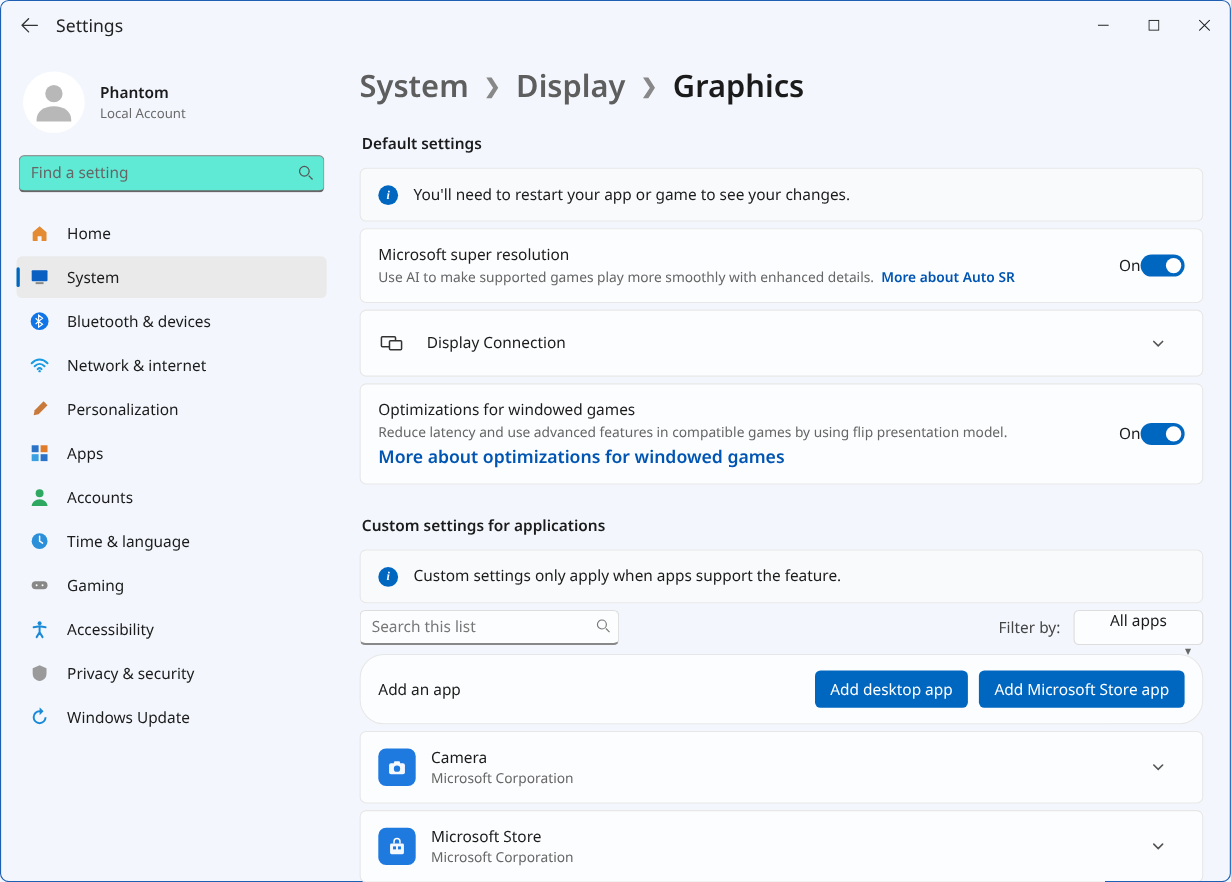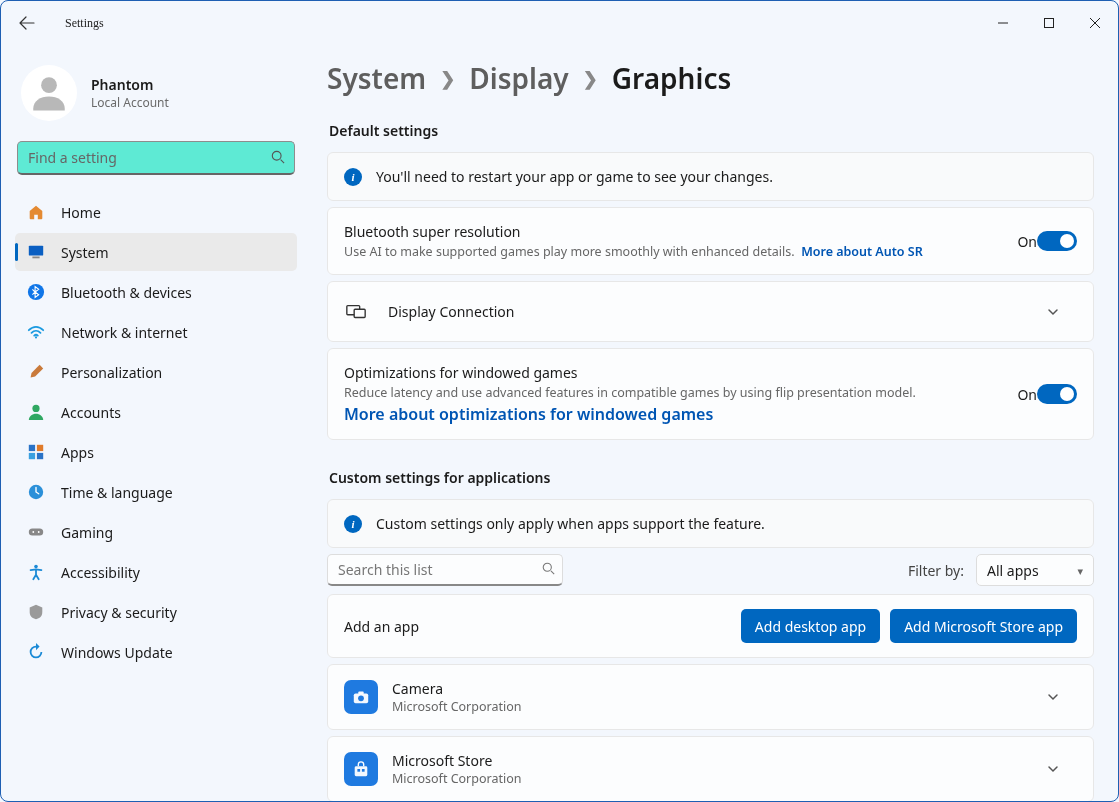--- a/index.html
+++ b/index.html
@@ -1,21 +1,21 @@
 <!DOCTYPE html>
 <html><head>
 <meta charset="utf-8">
 <style>
   * { box-sizing: border-box; margin: 0; padding: 0; font-family: "Segoe UI", "Segoe UI Variable", system-ui, sans-serif; }
   html, body { width: 1119px; height: 802px; overflow: hidden; }
   body { background: #f3f7fd; color: #1b1b1b; display: flex; flex-direction: column; border: 1px solid #1e5fb3; border-radius: 8px;}
   
   .titlebar { height: 44px; display:flex; align-items:center; padding: 0 0 0 8px; }
   .back-btn { width:36px; height:36px; display:flex; align-items:center; justify-content:center; border-radius:4px; color:#333;}
-  .title-text { font-size:12px; margin-left:20px; color:#222;font-family:Liberation Serif, serif;}
+  .title-text { font-size:16px; margin-left:6px; color:#222;}
   .win-controls { margin-left:auto; display:flex; }
   .win-btn { width:46px; height:32px; display:flex; align-items:center; justify-content:center; color:#222;}
   
   .app-body { flex:1; display:flex; overflow:hidden;}
   
   .sidebar { width: 310px; padding: 12px 14px 0 14px; display:flex; flex-direction:column; gap: 2px;}
   .profile { display:flex; align-items:center; gap:14px; padding: 8px 6px 18px 6px;}
   .avatar { width:56px; height:56px; border-radius:50%; background:#fff; display:flex; align-items:center; justify-content:center;}
   .avatar svg { width:42px; height:42px; fill:#b8b8b8;}
   .profile-name { font-size:14px; font-weight:600; color:#1b1b1b;}
@@ -54,25 +54,25 @@
   
   .chevron { color:#555; width:30px; text-align:center;}
   
   .filter-row { display:flex; align-items:center; gap:12px; margin: 4px 0 8px 0;}
   .list-search { position:relative; width:236px;}
   .list-search input { width:100%; height:32px; border:1px solid #ddd; border-bottom:2px solid #888; border-radius:5px; background:#fcfdfe; padding:0 30px 0 10px; font-size:14px;}
   .list-search input::placeholder { color:#777;}
   .list-search .s-icon { position:absolute; right:8px; top:8px; color:#777;}
   .spacer { flex:1;}
   .filter-label { font-size:14px; color:#444;}
-  .dropdown { height:32px; min-width:118px; border:1px solid #ddd; border-radius:5px; background:#fcfdfe; display:flex; align-items:center; padding:0 10px; gap:10px; font-size:14px;}
+  .dropdown { height:32px; min-width:118px; border:1px solid #ddd; border-radius:5px; background:#fcfdfe; display:flex; align-items:center; padding:0 10px; gap:10px; font-size:14px;flex-direction:column;}
   .dropdown .dd-chev { margin-left:auto; color:#666; font-size:11px;}
   
   .btn-primary { background:#0067c0; color:#fff; border:none; height:34px; padding:0 14px; border-radius:5px; font-size:14px; cursor:pointer;}
-  .add-row { justify-content:space-between;}
+  .add-row { justify-content:space-between;border-radius:22px;}
   .add-row .btns { display:flex; gap:10px;}
   
   .app-row { }
   .app-icon { width:34px; height:34px; border-radius:7px; display:flex; align-items:center; justify-content:center; color:#fff;}
   .app-icon.camera { background:#1f7ae0;}
   .app-icon.store { background:#1f7ae0;}
   .app-pub { font-size:12.5px; color:#666;}
   
   
   .ic-home{color:#e48a32;} .ic-system{color:#0a5fc2;} .ic-bt{color:#1076e8;} .ic-net{color:#1b9ae0;} .ic-pers{color:#c97a3b;}
@@ -173,38 +173,38 @@
     </div>
     <div class="nav-item">
       <span class="nav-icon ic-pers">
           <svg width="18" height="18" viewBox="0 0 20 20">
             <path d="M14 2l4 4-9 9-5 1 1-5z" fill="currentColor"></path>
           </svg>
         </span>
       <span>Personalization</span>
     </div>
     <div class="nav-item">
-      <span class="nav-icon ic-acct">
-          <svg width="18" height="18" viewBox="0 0 20 20">
-            <circle cx="10" cy="6" r="4" fill="currentColor"></circle>
-            <path d="M2 19c0-4 4-7 8-7s8 3 8 7z" fill="currentColor"></path>
-          </svg>
-        </span>
-      <span>Accounts</span>
-    </div>
-    <div class="nav-item">
       <span class="nav-icon ic-apps">
           <svg width="18" height="18" viewBox="0 0 20 20">
             <rect x="2" y="2" width="7" height="7" fill="currentColor"></rect>
             <rect x="11" y="2" width="7" height="7" fill="#e07b2a"></rect>
             <rect x="2" y="11" width="7" height="7" fill="#3aa0e0"></rect>
             <rect x="11" y="11" width="7" height="7" fill="currentColor"></rect>
           </svg>
         </span>
       <span>Apps</span>
+    </div>
+    <div class="nav-item">
+      <span class="nav-icon ic-acct">
+          <svg width="18" height="18" viewBox="0 0 20 20">
+            <circle cx="10" cy="6" r="4" fill="currentColor"></circle>
+            <path d="M2 19c0-4 4-7 8-7s8 3 8 7z" fill="currentColor"></path>
+          </svg>
+        </span>
+      <span>Accounts</span>
     </div>
     <div class="nav-item">
       <span class="nav-icon ic-time">
           <svg width="18" height="18" viewBox="0 0 20 20">
             <circle cx="10" cy="10" r="8" fill="currentColor"></circle>
             <path d="M10 5v5l3 2" stroke="#fff" fill="none" stroke-width="1.5" stroke-linecap="round"></path>
           </svg>
         </span>
       <span>Time &amp; language</span>
     </div>
@@ -256,21 +256,21 @@
 
     <div class="section-title">Default settings</div>
 
     <div class="card info">
       <div class="info-dot">i</div>
       <div class="card-title">You'll need to restart your app or game to see your changes.</div>
     </div>
 
     <div class="card">
       <div class="card-body">
-        <div class="card-title">Bluetooth super resolution</div>
+        <div class="card-title">Microsoft super resolution</div>
         <div class="card-sub">
           <span>Use AI to make supported games play more smoothly with enhanced details.</span>&nbsp;
           <a class="link">More about Auto SR</a>
         </div>
       </div>
       <div class="toggle-wrap">
         <span class="toggle-label">On</span>
         <div class="toggle"></div>
       </div>
     </div>

